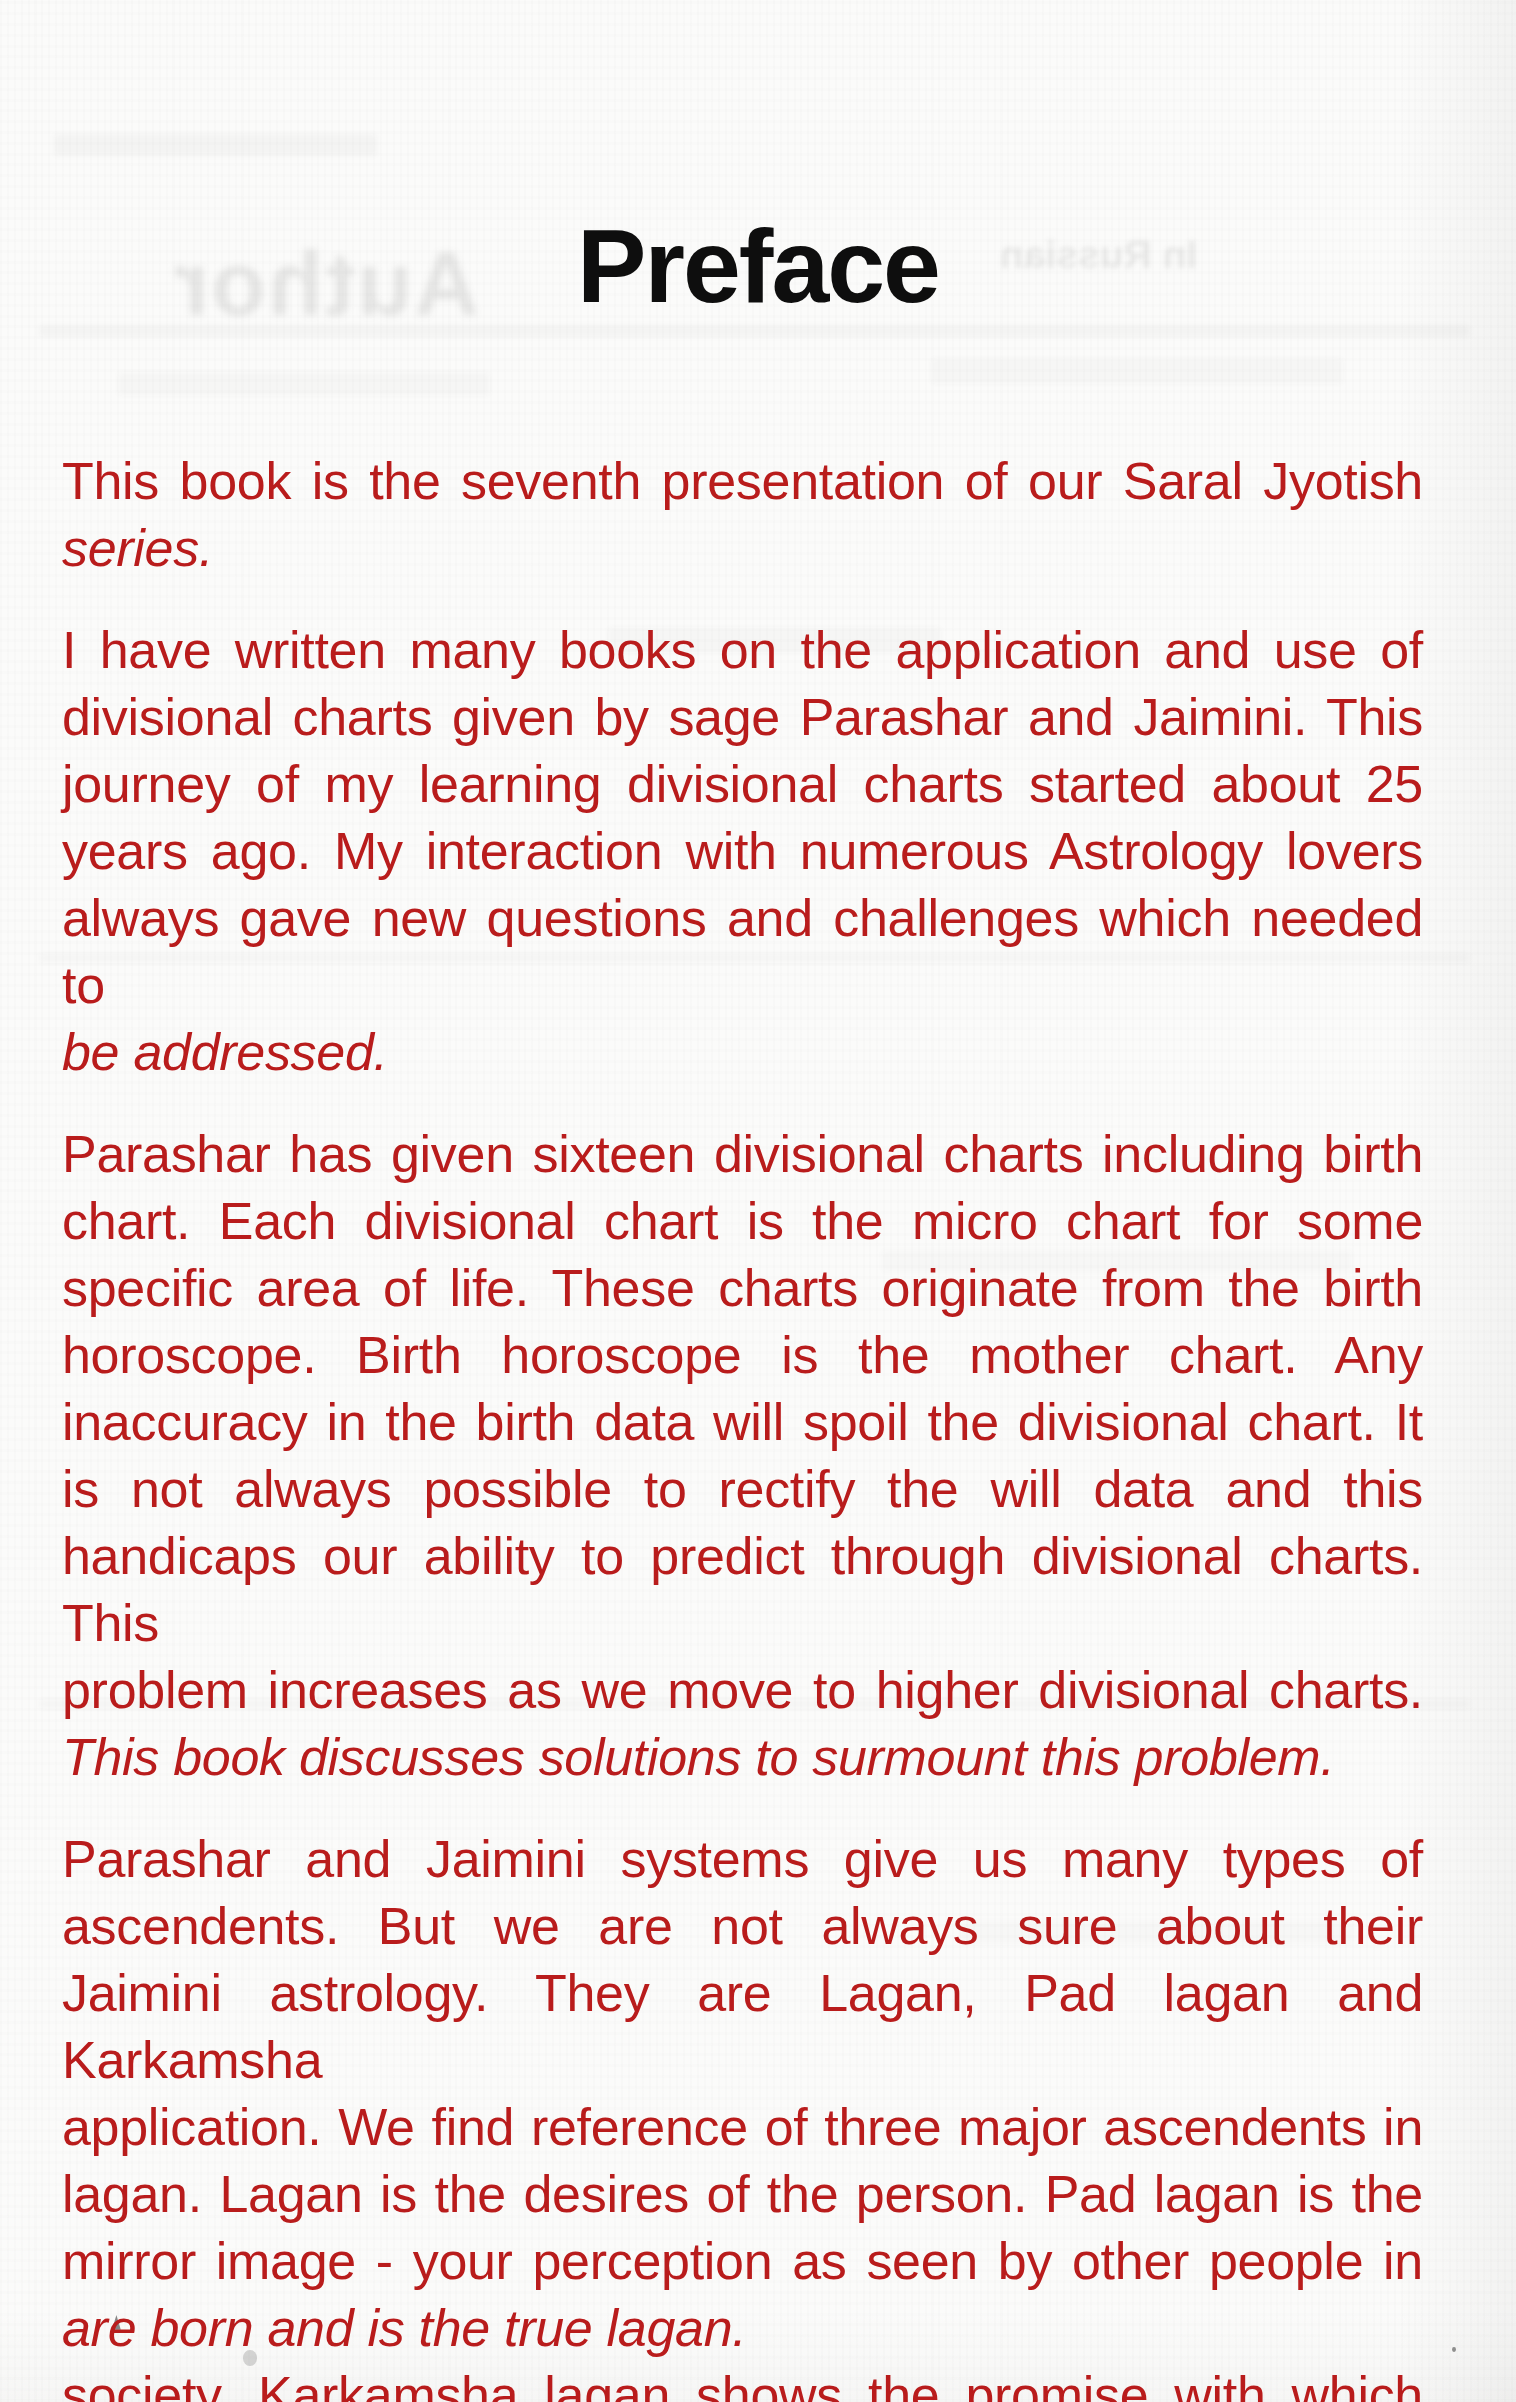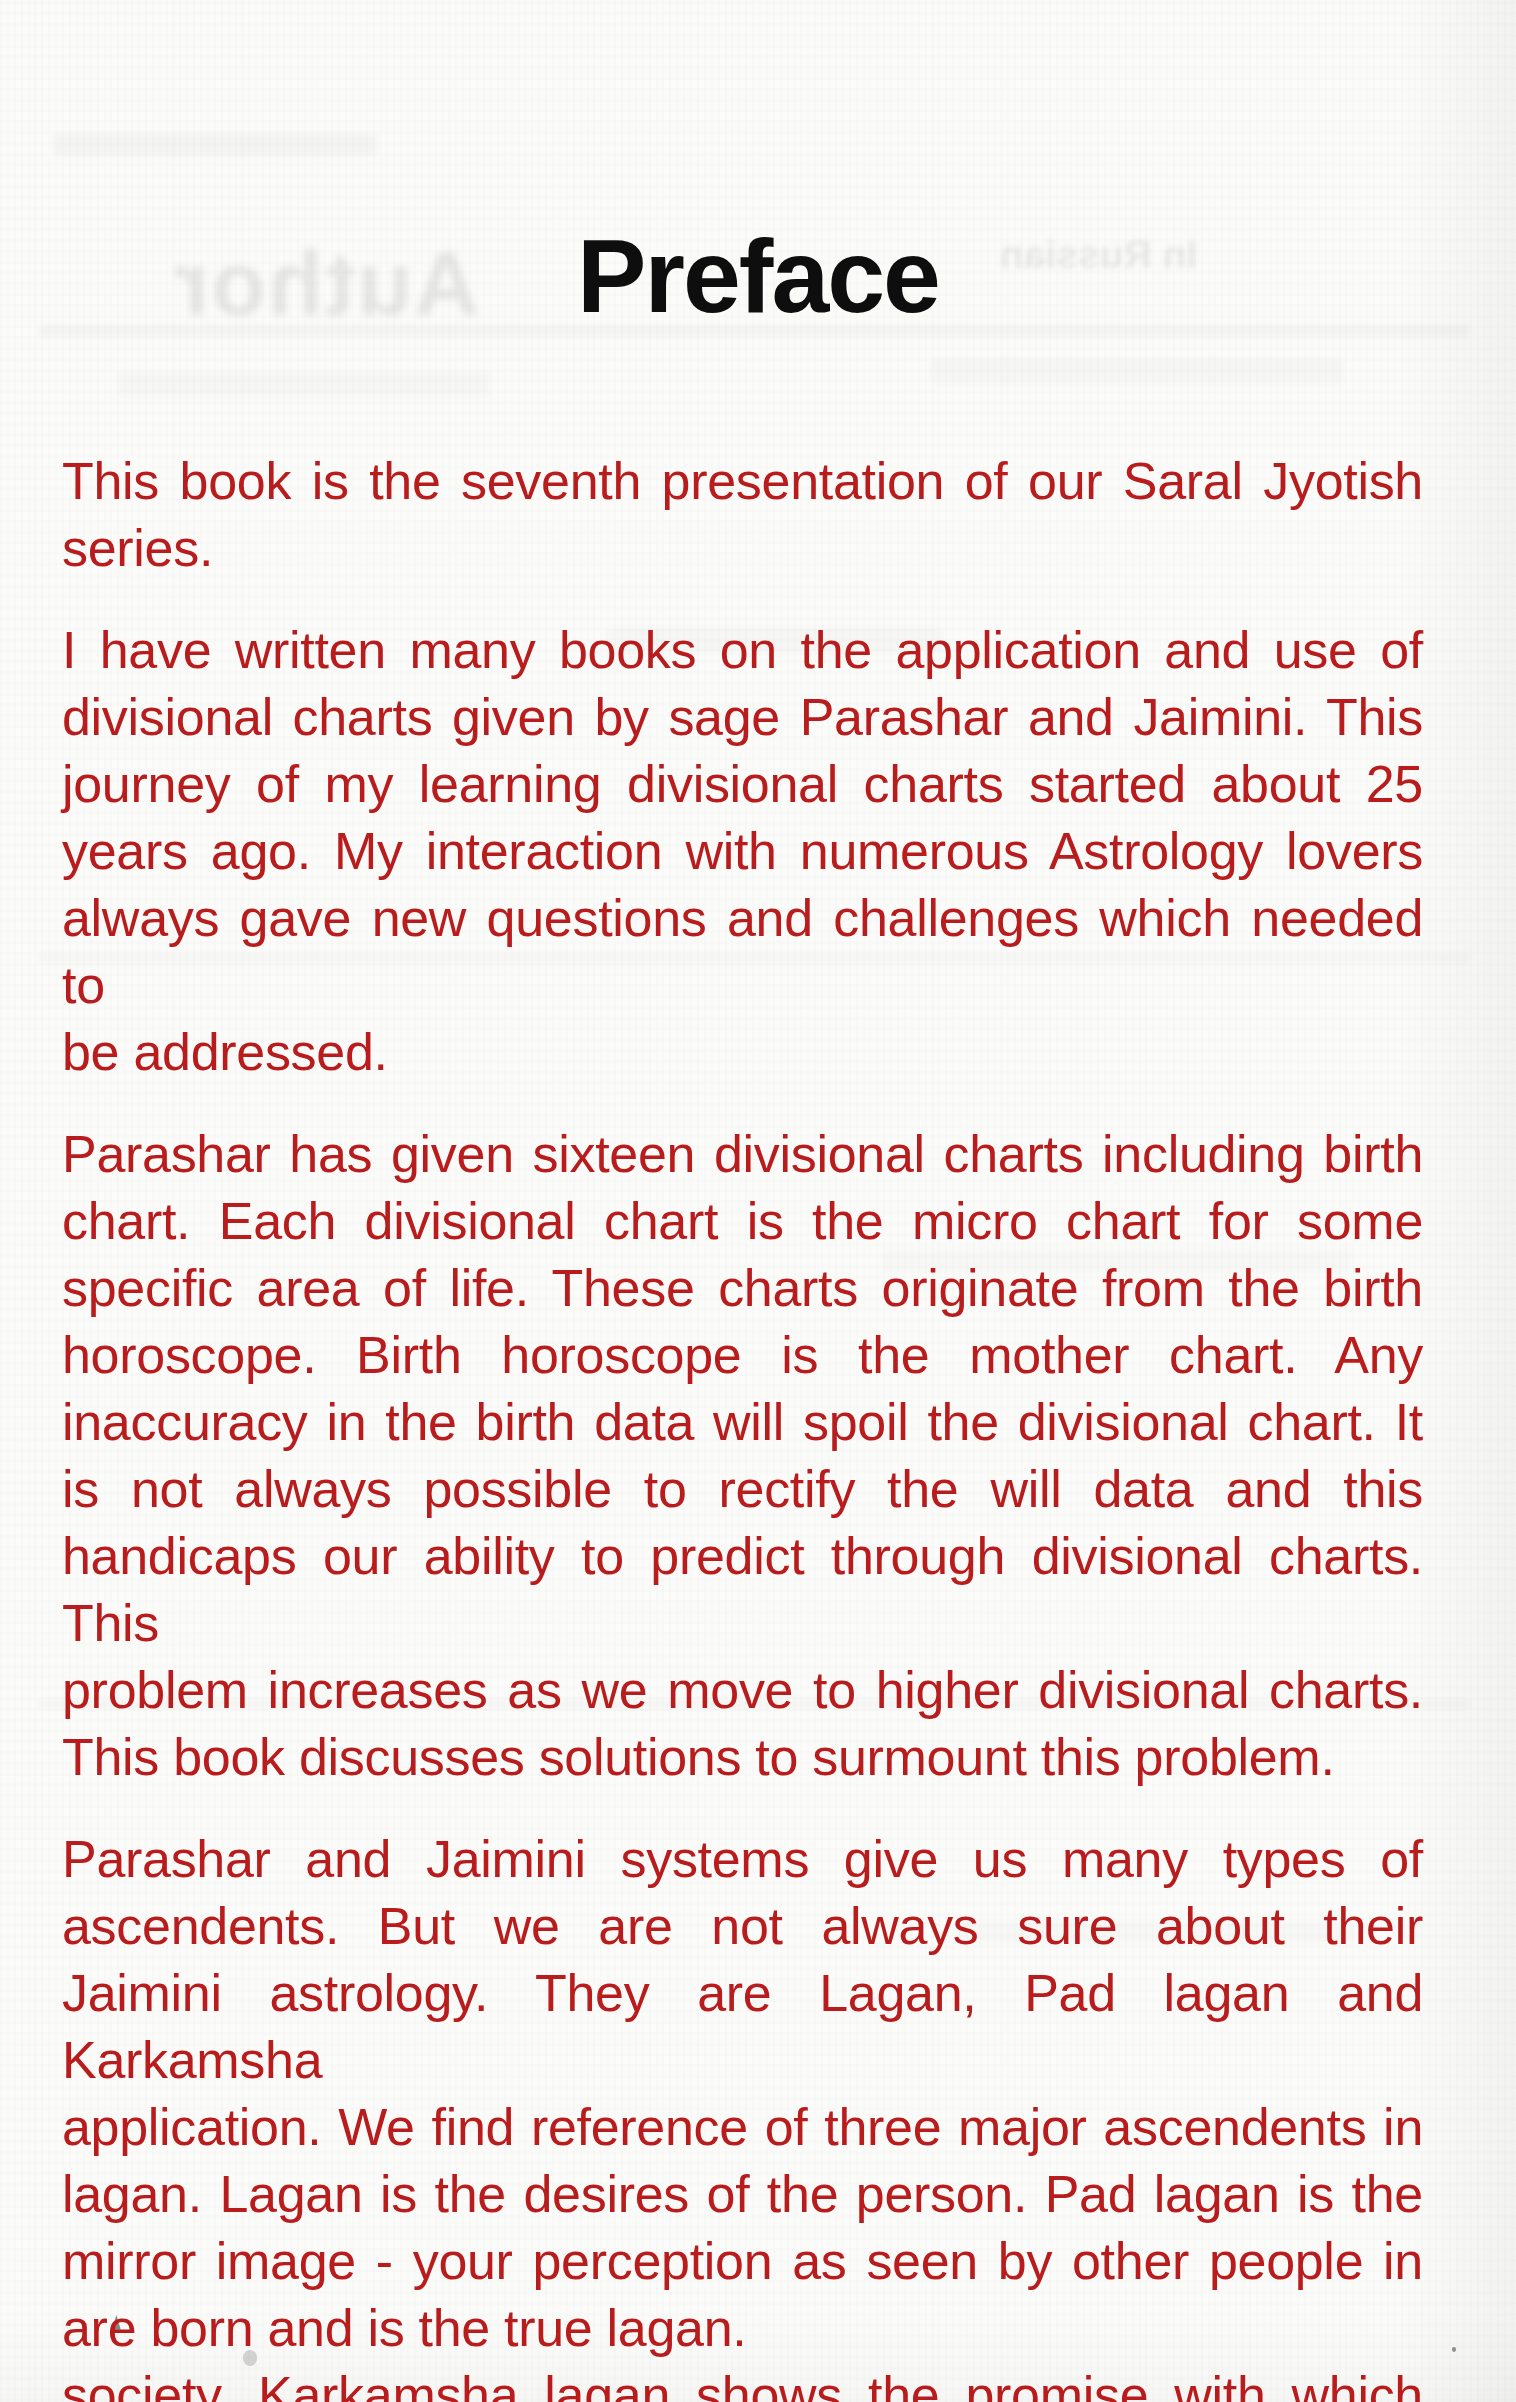--- a/index.html
+++ b/index.html
@@ -51,21 +51,21 @@
     filter: blur(2.9px);
     border-radius: 3.9px;
   }
   .speck { position: absolute; background: rgba(40,40,40,0.55); }
 
   .title {
     position: absolute;
     left: 0;
     right: 0;
     top: 211px;
-    margin: 10px;
+    margin: 0;
     text-align: center;
     font-size: 104px;
     line-height: 1.06;
     font-weight: bold;
     letter-spacing: -2px;
     color: #0e0e0e;
   }
 
   .body-text {
     position: absolute;
@@ -76,21 +76,21 @@
     line-height: 67px;
     letter-spacing: -0.3px;
     color: #b91c1c;
   }
   .para { margin: 0 0 35px 0; }
   .line {
     text-align: justify;
     text-align-last: justify;
     white-space: normal;
   }
-  .line.last { text-align-last: left; }
+  .line.last { text-align-last: left; font-style: italic; }
 </style>
 </head>
 <body>
 
 <div class="paper"></div>
 
 <div class="ghost ghost-heading">Author</div>
 <div class="ghost ghost-russian">In Russian</div>
 
 <div class="ghost-band" style="left:54px; top:134px; width:323px; height:21.6px;"></div>

